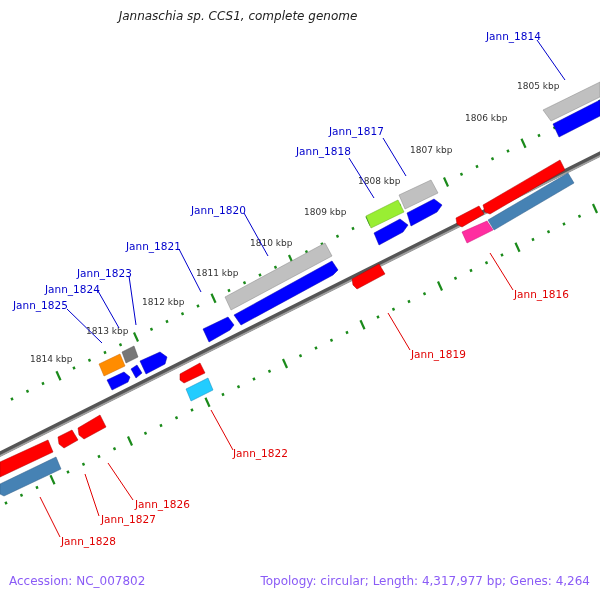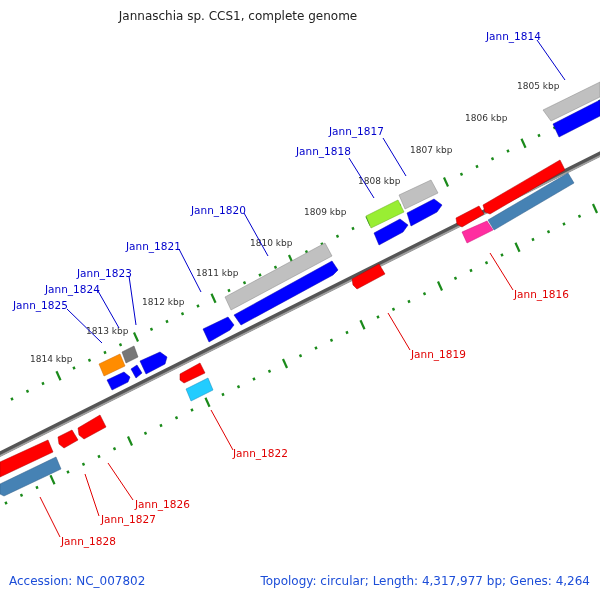--- a/index.html
+++ b/index.html
@@ -1,18 +1,18 @@
 <!DOCTYPE html>
 <html><head>
 <meta charset="utf-8">
 <style>
   html, body { margin:0; padding:0; background:#ffffff; }
   body { width:600px; height:600px; position:relative; overflow:hidden; font-family:"DejaVu Sans", sans-serif; }
-  .title { position:absolute; top:9px; left:0; width:476px; text-align:center; font-size:12px; color:#222; }
-  .footer { position:absolute; top:574px; font-size:12px; color:#1d4ed8; }
+  .title { position:absolute; top:9px; left:0; width:476px; text-align:center; font-size:12px; font-style:italic; color:#222; }
+  .footer { position:absolute; top:574px; font-size:12px; color:#8b5cf6; }
   #acc { left:9px; }
   #topo { right:10px;margin-left:40px; }
   svg { position:absolute; left:0; top:0; }
   .kbp { font-size:9px; fill:#333; font-family:"DejaVu Sans", sans-serif; }
   .lbl { font-size:10.5px; font-family:"DejaVu Sans", sans-serif; }
 </style>
 </head>
 <body>
 
 <div class="title">Jannaschia sp. CCS1, complete genome</div>

